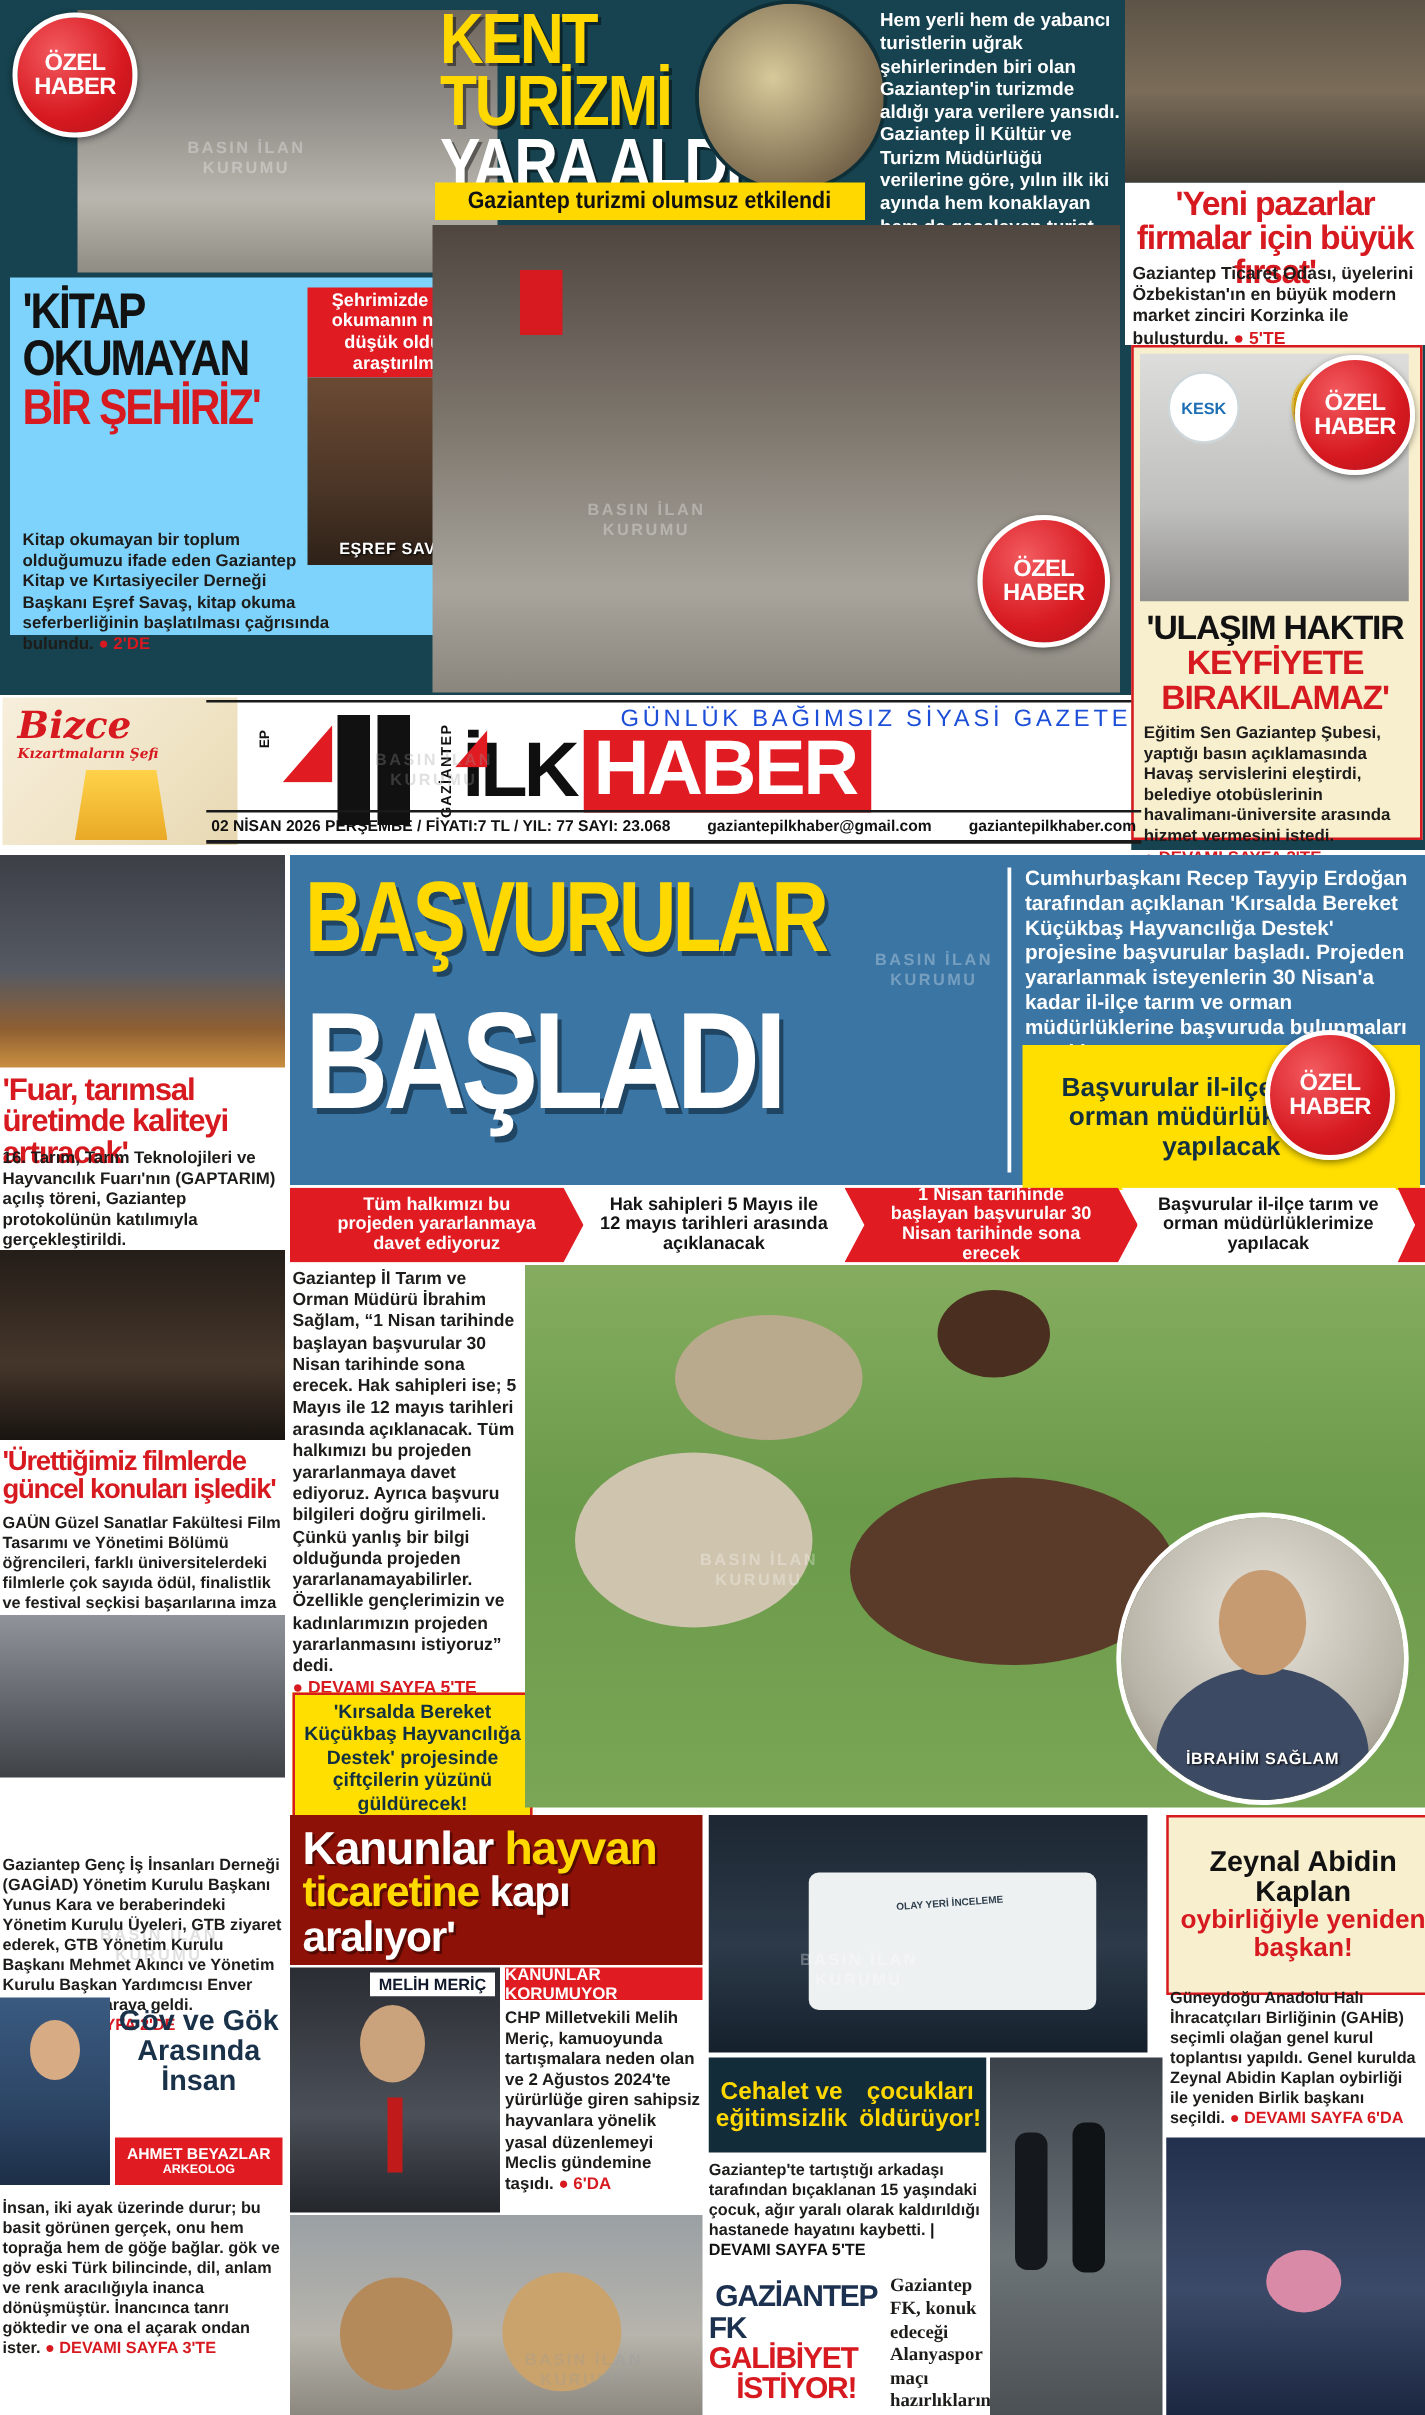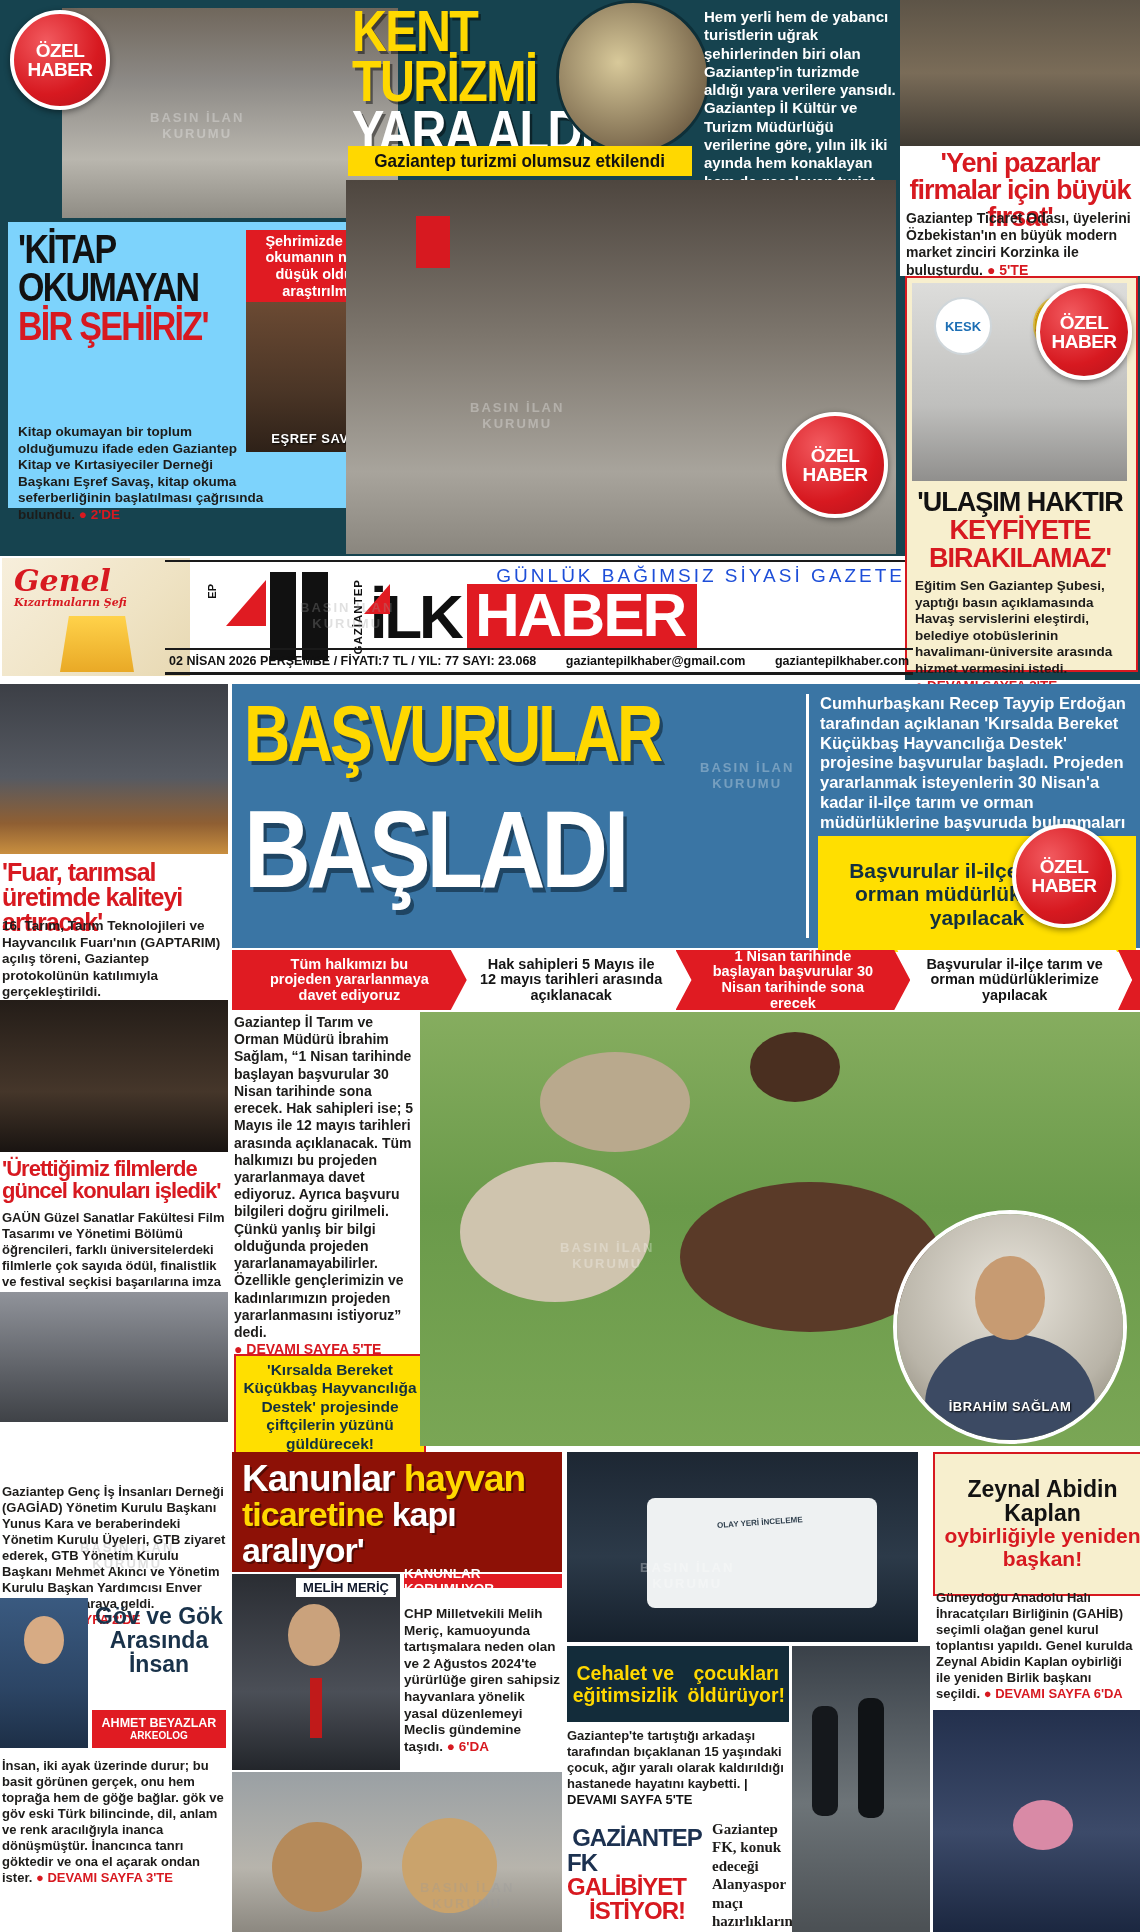--- a/index.html
+++ b/index.html
@@ -219,21 +219,21 @@
       <span class="red">BIRAKILAMAZ'</span>
     </div>
     <div class="abs bt" style="left:8px;top:300px;width:212px;">
       <span>Eğitim Sen Gaziantep Şubesi, yaptığı basın açıklamasında Havaş servislerini eleştirdi, belediye otobüslerinin havalimanı-üniversite arasında hizmet vermesini istedi.</span>
       <span class="ref">DEVAMI SAYFA 3'TE</span>
     </div>
   </div>
 
   <div class="ph ph-bizce" style="left:2px;top:558px;width:188px;height:118px;">
     <div class="abs" style="left:12px;top:8px;">
-      <div class="bizce-brand">Genel</div>
+      <div class="bizce-brand">Bizce</div>
       <div class="bizce-sub">Kızartmaların Şefi</div>
     </div>
     <div class="fries" style="left:58px;top:58px;width:74px;height:56px;"></div>
   </div>
   <div class="abs" style="left:196px;top:558px;width:148px;height:118px;background:#fff;">
     <div class="ad2-ep" style="left:10px;top:26px;">EP</div>
     <div class="ad2-tri" style="left:30px;top:22px;width:40px;height:46px;"></div>
     <div class="ad2-bar" style="left:74px;top:14px;width:26px;height:88px;"></div>
     <div class="ad2-bar" style="left:106px;top:14px;width:26px;height:88px;"></div>
   </div>
@@ -349,21 +349,21 @@
 
   <div class="abs kan-box" style="left:232px;top:1452px;width:310px;height:104px;">
     <div class="kan-l1"><span class="whi">Kanunlar </span><span class="yel">hayvan</span></div>
     <div class="kan-l2"><span class="yel">ticaretine </span><span class="whi">kapı aralıyor'</span></div>
   </div>
   <div class="ph ph-melih" style="left:232px;top:1574px;width:168px;height:196px;">
     <div class="blob" style="left:56px;top:30px;width:52px;height:62px;background:#caa27c;"></div>
     <div class="abs" style="left:78px;top:104px;width:12px;height:60px;background:#c01a1a;"></div>
     <div class="cap-white">MELİH MERİÇ</div>
   </div>
-  <div class="abs lab-red" style="left:404px;top:1574px;width:158px;height:14px;justify-content:flex-end;">
+  <div class="abs lab-red" style="left:404px;top:1574px;width:158px;height:26px;justify-content:flex-end;">
     <span>KANUNLAR KORUMUYOR</span>
   </div>
   <div class="abs bt" style="left:404px;top:1606px;width:158px;">
     <span>CHP Milletvekili Melih Meriç, kamuoyunda tartışmalara neden olan ve 2 Ağustos 2024'te yürürlüğe giren sahipsiz hayvanlara yönelik yasal düzenlemeyi Meclis gündemine taşıdı.</span>
     <span class="ref">6'DA</span>
   </div>
   <div class="ph ph-puppies" style="left:232px;top:1772px;width:330px;height:160px;">
     <div class="blob" style="left:40px;top:50px;width:90px;height:90px;background:#b58a5a;"></div>
     <div class="blob" style="left:170px;top:46px;width:95px;height:95px;background:#caa36c;"></div>
   </div>

